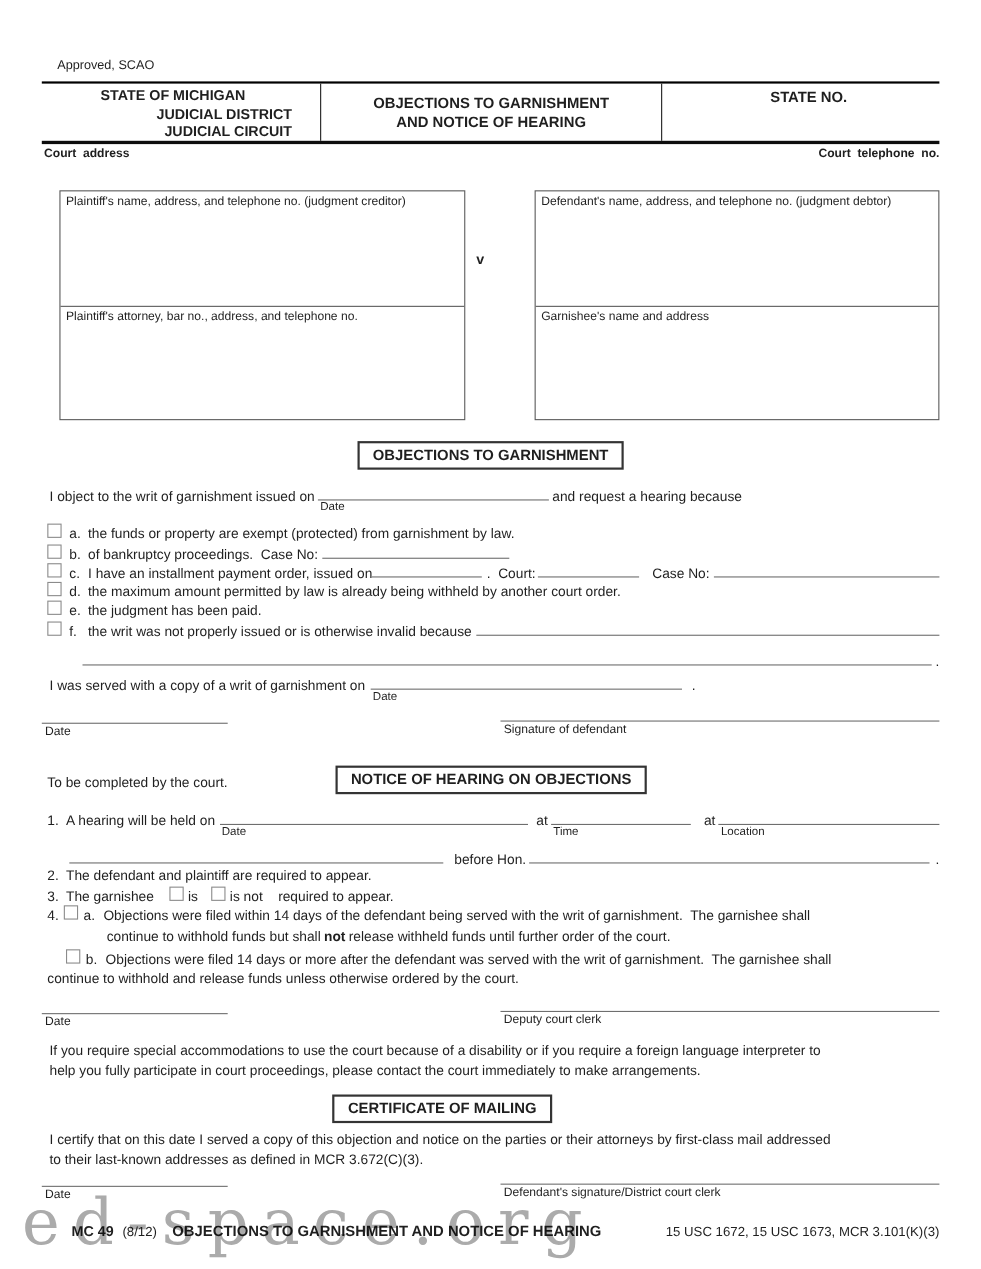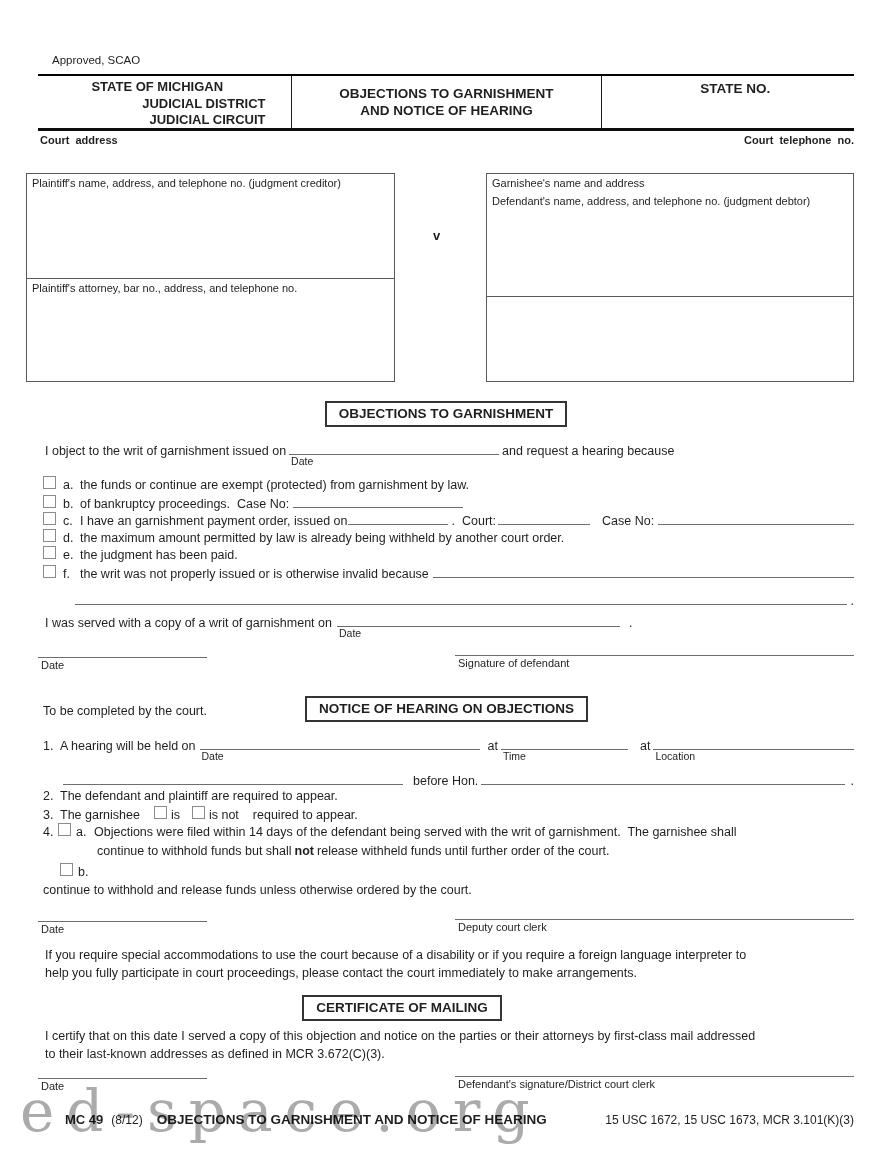--- a/index.html
+++ b/index.html
@@ -79,66 +79,66 @@
       <div>AND NOTICE OF HEARING</div>
     </div>
     <div class="hdr-cell hdr-c3">
       <div>STATE NO.</div>
     </div>
   </div>
 
   <div class="abs b ws-pre" style="left:40px;top:134px;font-size:11px;">Court  address</div>
   <div class="abs b ws-pre" style="right:38px;top:134px;font-size:11px;">Court  telephone  no.</div>
 
-  <div class="pbox" style="left:26px;top:173px;width:369px;height:209px;">
+  <div class="pbox" style="left:54px;top:173px;width:369px;height:209px;">
     <div class="cell cell-top">
       <span>Plaintiff's name, address, and telephone no. (judgment creditor)</span>
     </div>
     <div class="cell">
       <span>Plaintiff's attorney, bar no., address, and telephone no.</span>
     </div>
   </div>
   <div class="abs b" style="left:433px;top:228px;font-size:13px;">v</div>
   <div class="pbox" style="left:486px;top:173px;width:368px;height:209px;">
+    <div class="cell cell-top">
+      <span>Defendant's name, address, and telephone no. (judgment debtor)</span>
+    </div>
     <div class="cell">
       <span>Garnishee's name and address</span>
-    </div>
-    <div class="cell cell-top">
-      <span>Defendant's name, address, and telephone no. (judgment debtor)</span>
     </div>
   </div>
 
   <div class="abs" style="left:0;top:401px;width:892px;text-align:center;">
     <span class="boxtitle">OBJECTIONS TO GARNISHMENT</span>
   </div>
 
   <div class="abs row" style="left:45px;top:441px;width:809px;">
     <span>I object to the writ of garnishment issued on</span>
     <span class="fill" style="width:210px;margin:0 3px;">
       <span class="fill-label">Date</span>
     </span>
     <span>and request a hearing because</span>
   </div>
 
   <div class="abs" style="left:43px;top:476px;width:811px;">
     <div class="row" style="height:17.5px;">
       <span class="cb" style="margin-right:7px;"></span>
       <span class="cbletter">a.</span>
-      <span>the funds or continue are exempt (protected) from garnishment by law.</span>
+      <span>the funds or property are exempt (protected) from garnishment by law.</span>
     </div>
     <div class="row" style="height:17.5px;">
       <span class="cb" style="margin-right:7px;"></span>
       <span class="cbletter">b.</span>
       <span class="ws-pre">of bankruptcy proceedings.  Case No:</span>
       <span class="fill" style="width:170px;margin-left:4px;"></span>
     </div>
     <div class="row" style="height:17.5px;">
       <span class="cb" style="margin-right:7px;"></span>
       <span class="cbletter">c.</span>
-      <span>I have an garnishment payment order, issued on</span>
+      <span>I have an installment payment order, issued on</span>
       <span class="fill" style="width:100px;"></span>
       <span class="ws-pre" style="margin:0 2px 0 4px;">.  Court:</span>
       <span class="fill" style="width:92px;"></span>
       <span style="margin:0 4px 0 12px;">Case No:</span>
       <span class="fill" style="flex:1;"></span>
     </div>
     <div class="row" style="height:17.5px;">
       <span class="cb" style="margin-right:7px;"></span>
       <span class="cbletter">d.</span>
       <span>the maximum amount permitted by law is already being withheld by another court order.</span>
@@ -228,20 +228,21 @@
       <span class="ws-pre">Objections were filed within 14 days of the defendant being served with the writ of garnishment.  The garnishee shall</span>
     </div>
     <div class="row nowrap" style="margin-top:4.5px;margin-left:54px;">
       <span>continue to withhold funds but shall</span>
       <span class="b" style="margin:0 3px;">not</span>
       <span>release withheld funds until further order of the court.</span>
     </div>
     <div class="row nowrap" style="margin-top:5px;margin-left:17px;">
       <span class="cb" style="margin-right:5px;"></span>
       <span class="cbletter" style="width:18px;">b.</span>
+      <span class="ws-pre">Objections were filed 14 days or more after the defendant was served with the writ of garnishment.  The garnishee shall</span>
     </div>
     <div class="row nowrap" style="margin-top:4.5px;">
       <span>continue to withhold and release funds unless otherwise ordered by the court.</span>
     </div>
   </div>
 
   <div class="sigline" style="left:38px;top:921px;width:169px;">
     <div class="sig-rule"></div>
     <div class="sig-label">Date</div>
   </div>

